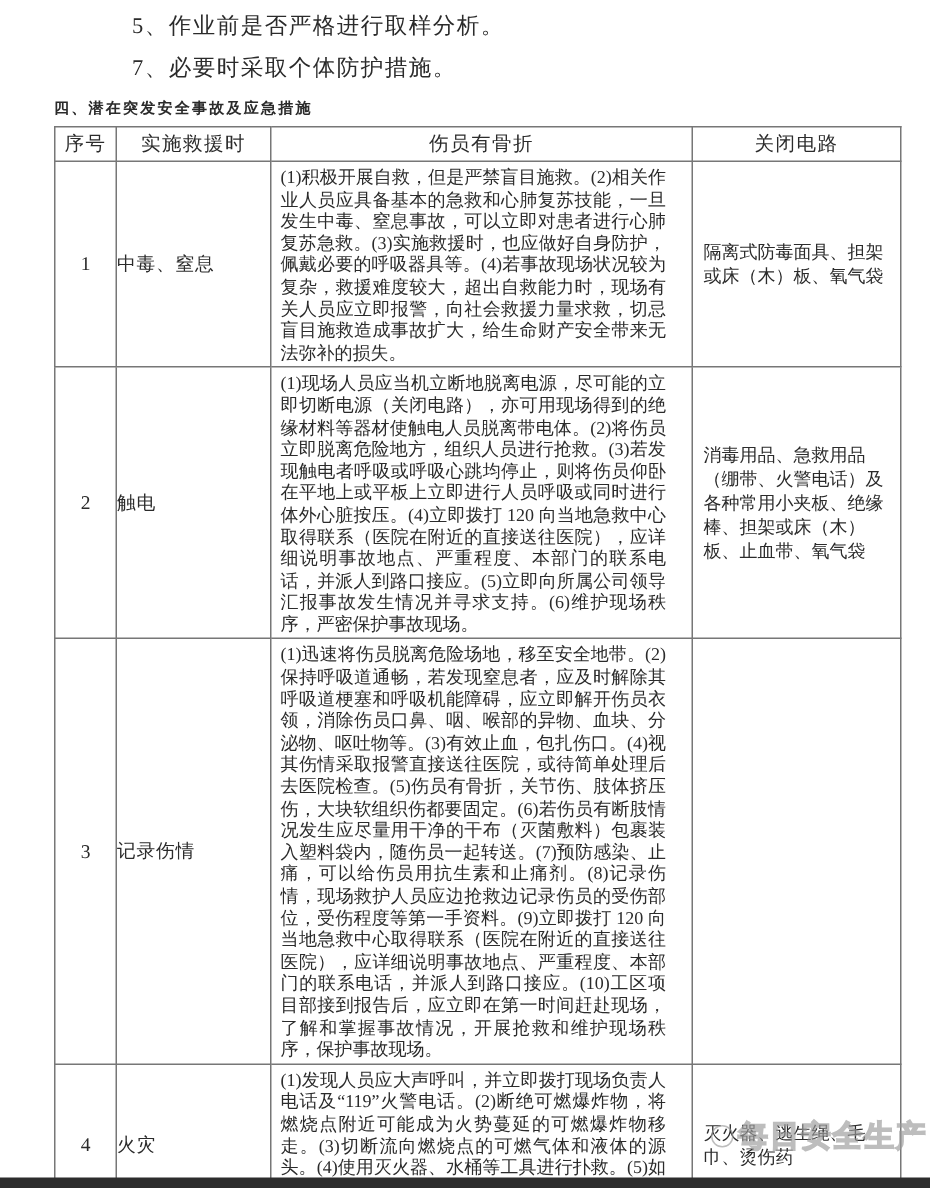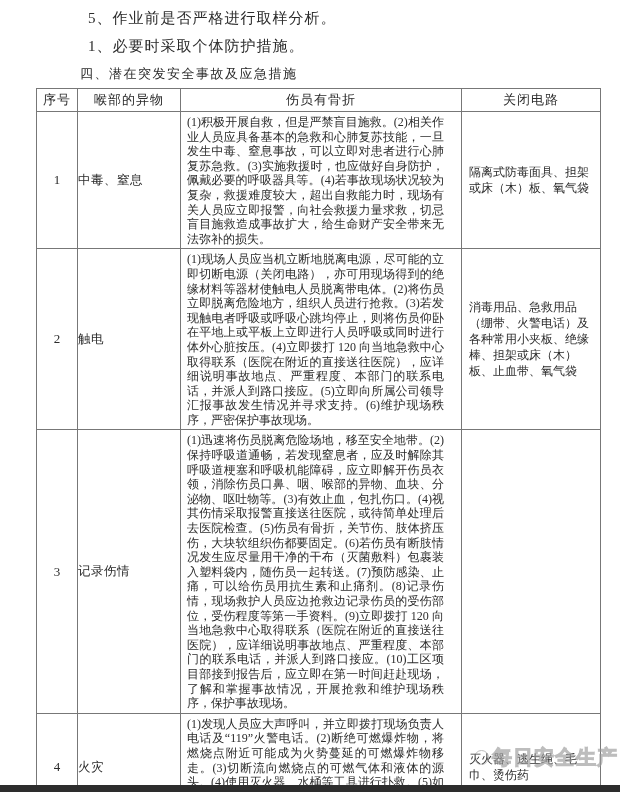--- a/index.html
+++ b/index.html
@@ -14,23 +14,23 @@
     color: #2b2b2b;
   }
   .intro { padding-top: 9px; padding-left: 88px; }
   .intro p {
     font-size: 15px;
     line-height: 18px;
     margin-bottom: 10px;
     letter-spacing: 1px;
   }
   .section-title {
-    padding-left: 80px;
-    font-size: 13px;
-    font-weight: normal;
+    padding-left: 36px;
+    font-size: 10px;
+    font-weight: bold;
     letter-spacing: 1.5px;
     margin-bottom: 5px;
   }
   table.safety-table {
     border-collapse: collapse;
     table-layout: fixed;
     width: 564px;
     margin-left: 36px;
     background: #ffffff;
   }
@@ -110,36 +110,36 @@
     z-index: 5;
   }
 </style>
 </head>
 <body>
 
 <div class="page">
 
   <div class="intro">
     <p>5、作业前是否严格进行取样分析。</p>
-    <p>1、必要时采取个体防护措施。</p>
+    <p>7、必要时采取个体防护措施。</p>
   </div>
 
   <div class="section-title">四、潜在突发安全事故及应急措施</div>
 
   <table class="safety-table">
     <colgroup>
       <col class="c-no">
         <col class="c-desc">
         <col class="c-meas">
         <col class="c-supp">
     </colgroup>
     <thead>
       <tr>
         <th>序号</th>
-        <th>喉部的异物</th>
+        <th>实施救援时</th>
         <th>伤员有骨折</th>
         <th>关闭电路</th>
       </tr>
     </thead>
     <tbody>
       <tr>
         <td class="cell-no">1</td>
         <td class="cell-incident">中毒、窒息</td>
         <td class="cell-measures">(1)积极开展自救，但是严禁盲目施救。(2)相关作业人员应具备基本的急救和心肺复苏技能，一旦发生中毒、窒息事故，可以立即对患者进行心肺复苏急救。(3)实施救援时，也应做好自身防护，佩戴必要的呼吸器具等。(4)若事故现场状况较为复杂，救援难度较大，超出自救能力时，现场有关人员应立即报警，向社会救援力量求救，切忌盲目施救造成事故扩大，给生命财产安全带来无法弥补的损失。</td>
         <td class="cell-supplies">隔离式防毒面具、担架或床（木）板、氧气袋</td>

